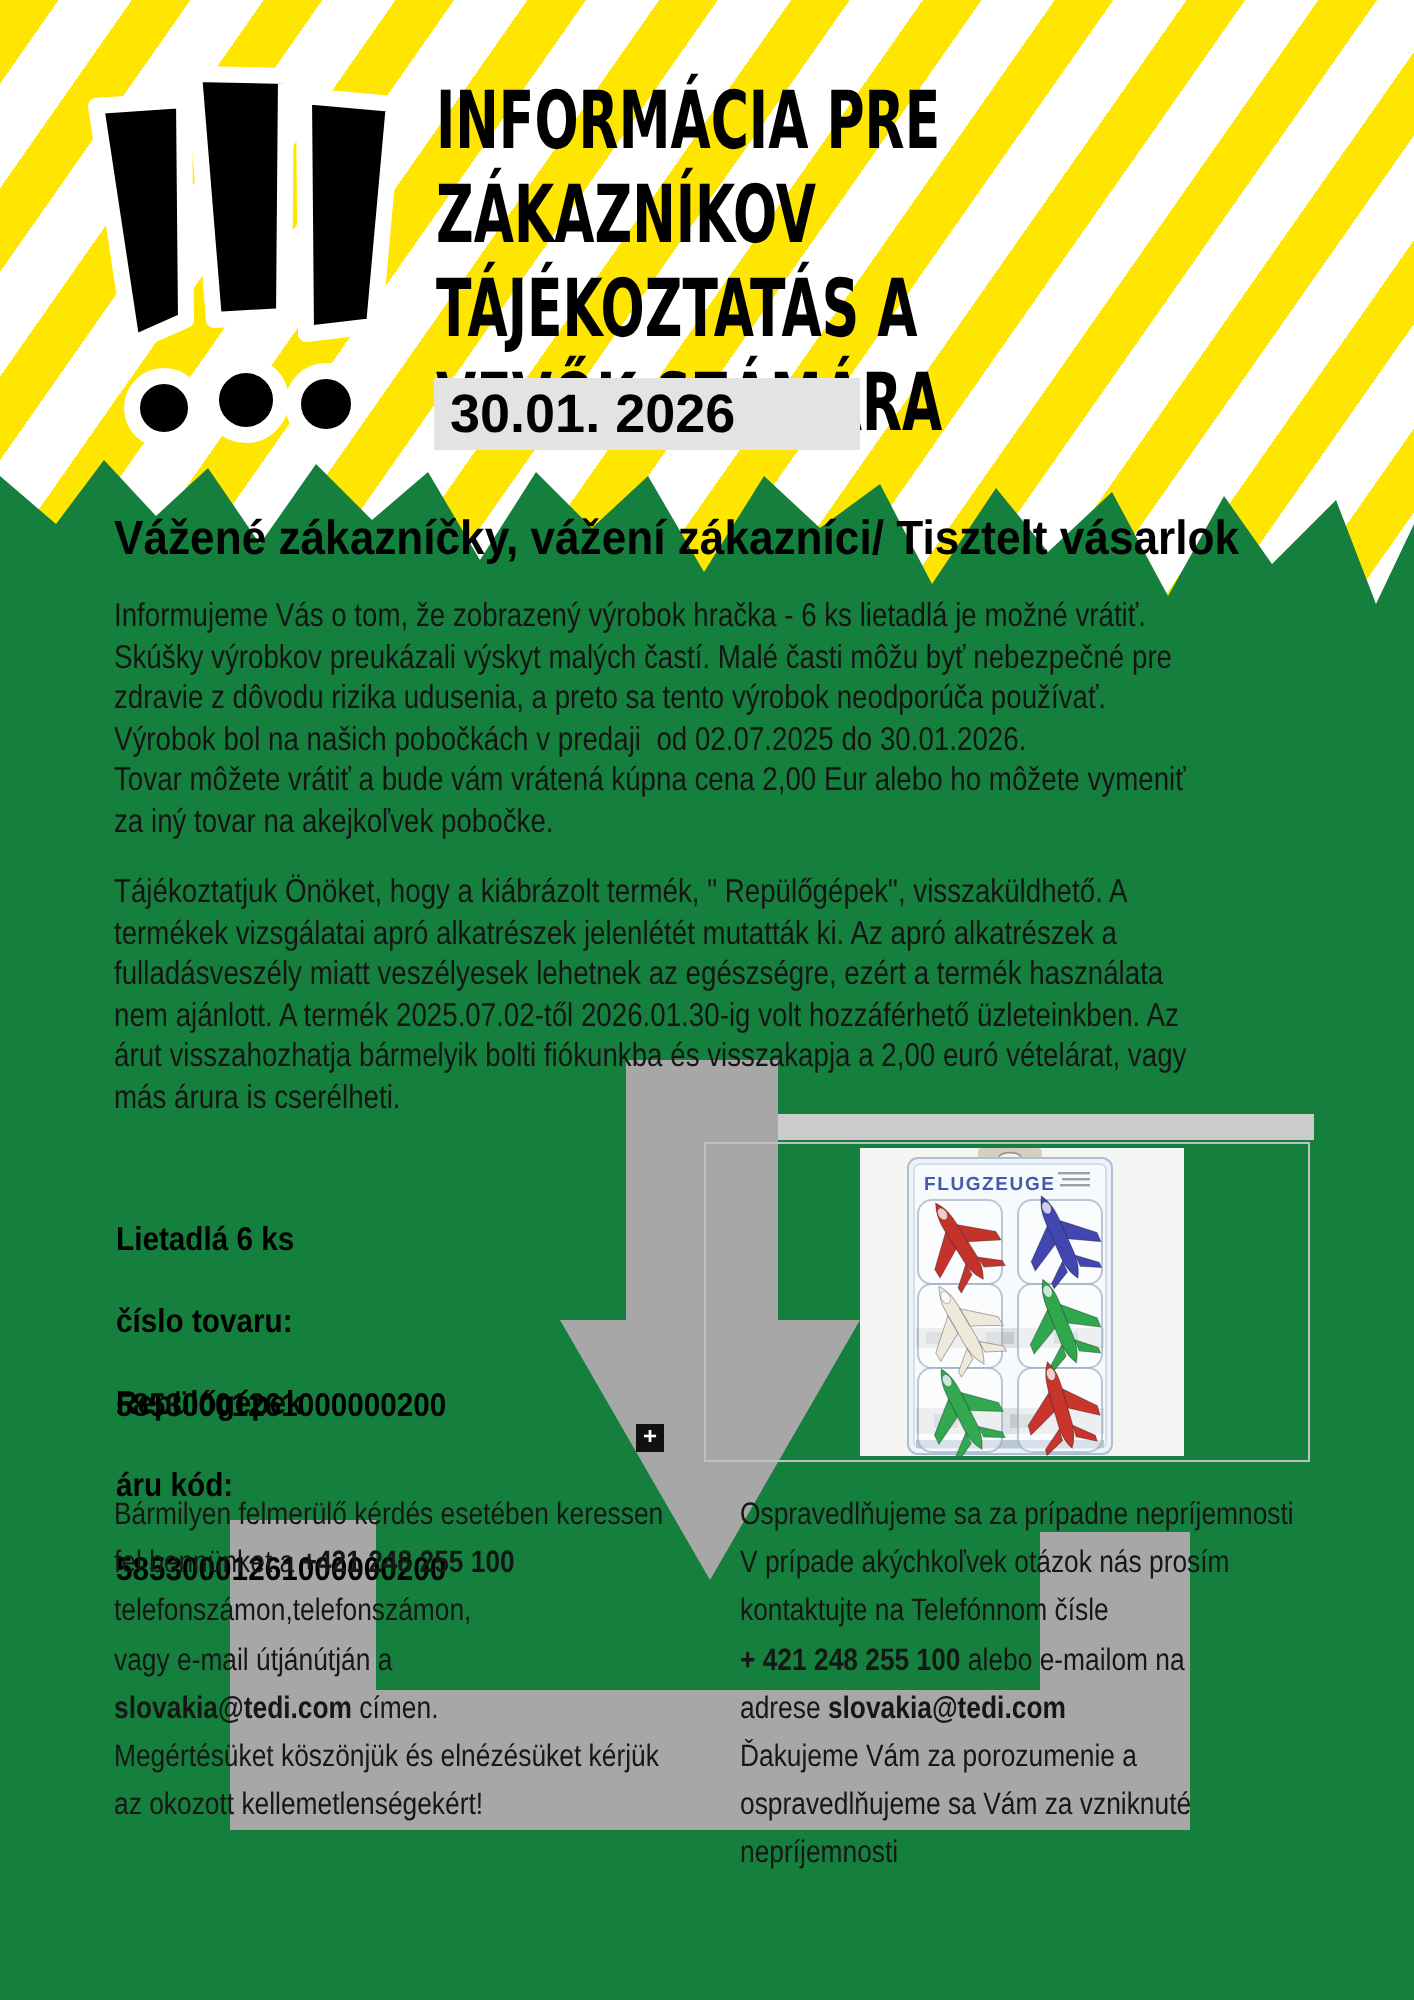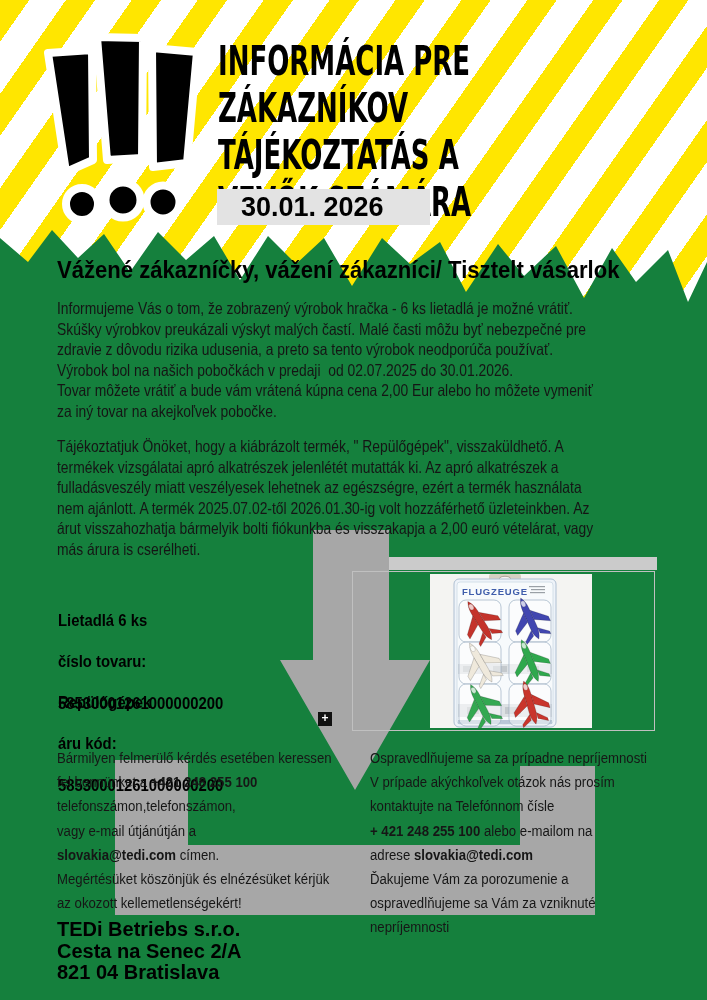--- a/index.html
+++ b/index.html
@@ -11,21 +11,21 @@
     clip-path:polygon(0px 0px,707px 0px,707px 262px,688px 302px,668px 250px,636px 282px,
       612px 248px,584px 298px,556px 246px,524px 276px,498px 244px,466px 292px,440px 242px,
       410px 264px,382px 238px,352px 286px,324px 238px,296px 264px,268px 236px,240px 280px,
       214px 236px,186px 260px,158px 232px,130px 272px,104px 234px,78px 258px,52px 230px,
       28px 262px,0px 238px);}
   .excl{position:absolute;left:40px;top:30px;z-index:2;}
   .title{position:absolute;left:218px;top:38px;z-index:2;font-family:"DejaVu Sans",sans-serif;
          font-weight:700;font-size:40px;line-height:47px;letter-spacing:0px;color:#000;
          white-space:pre-line;transform:scaleX(.65);transform-origin:0 0;}
   .datebox{position:absolute;left:217px;top:189px;width:213px;height:36px;background:#e3e3e3;
-           z-index:2;font-weight:700;font-size:27px;line-height:36px;padding-left:24px;
+           z-index:2;font-weight:700;font-size:27px;line-height:36px;padding-left:8px;
            box-sizing:border-box;color:#000;}
   .headline{position:absolute;left:57px;top:256px;z-index:6;font-weight:700;font-size:24px;
             white-space:nowrap;transform:scaleX(.92);transform-origin:0 0;color:#000;}
   .para{position:absolute;left:57px;z-index:6;font-size:16.5px;line-height:20.6px;
         white-space:pre;transform:scaleX(.84);transform-origin:0 0;color:#151515;}
   .p1{top:298px;} .p2{top:436px;}
   .prod{position:absolute;left:58px;z-index:6;font-weight:700;font-size:16.5px;
         line-height:20.8px;white-space:pre-line;transform:scaleX(.9);transform-origin:0 0;color:#000;}
   .prod-sk{top:589px;} .prod-hu{top:671px;}
   .strip-bar{position:absolute;left:352px;top:557px;width:305px;height:13px;background:#cbcbcb;z-index:1;}
@@ -198,17 +198,14 @@
     <div class="cline"><span>Ospravedlňujeme sa za prípadne nepríjemnosti</span><b></b><span></span></div>
     <div class="cline"><span>V prípade akýchkoľvek otázok nás prosím</span><b></b><span></span></div>
     <div class="cline"><span>kontaktujte na Telefónnom čísle</span><b></b><span></span></div>
     <div class="cline"><span></span><b>+ 421 248 255 100</b><span> alebo e-mailom na</span></div>
     <div class="cline"><span>adrese </span><b>slovakia@tedi.com</b><span></span></div>
     <div class="cline"><span>Ďakujeme Vám za porozumenie a</span><b></b><span></span></div>
     <div class="cline"><span>ospravedlňujeme sa Vám za vzniknuté</span><b></b><span></span></div>
     <div class="cline"><span>nepríjemnosti</span><b></b><span></span></div>
   </div>
 
-  <div class="footer-company">TEDi Betriebs s.r.o.
-Cesta na Senec 2/A
-821 04 Bratislava</div>
 
 </div>
 
 </body></html>

